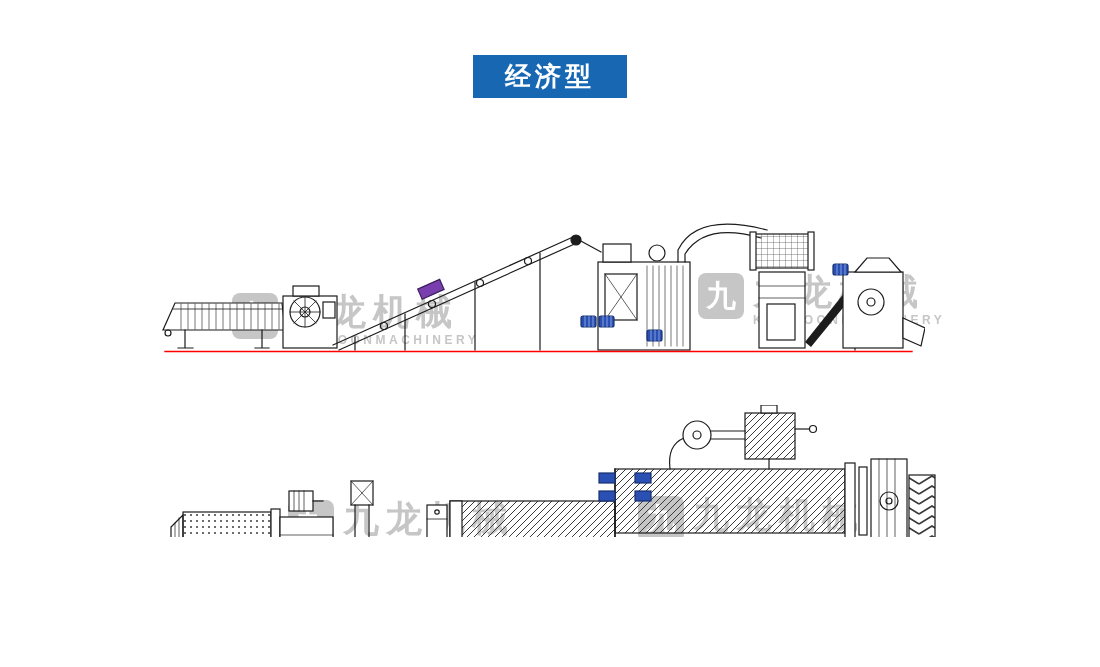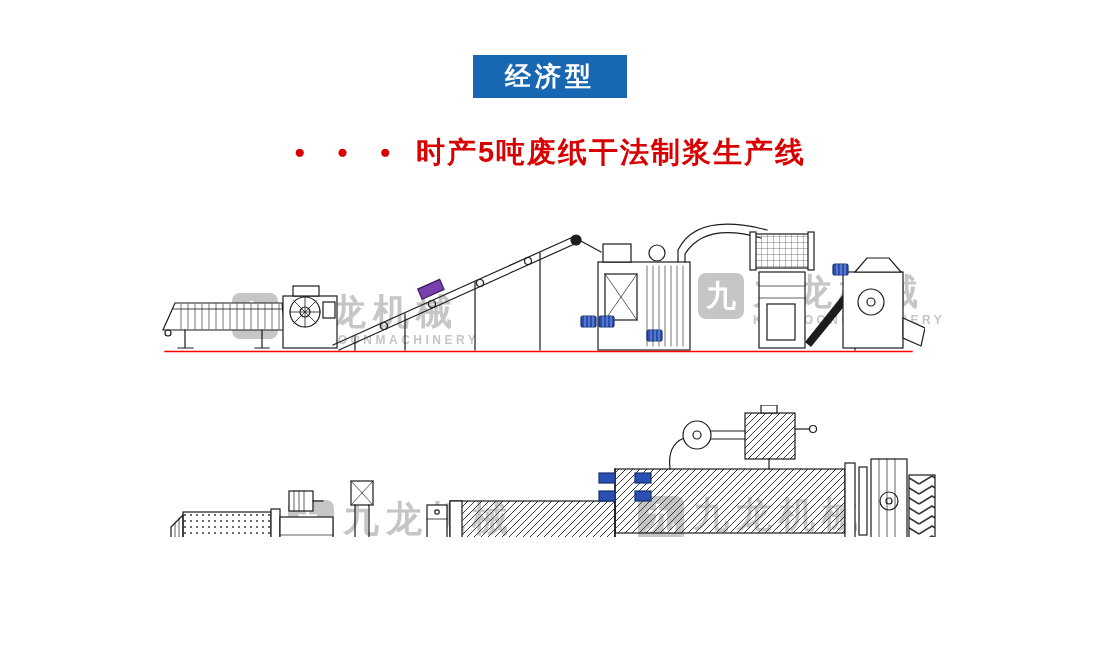--- a/index.html
+++ b/index.html
@@ -35,23 +35,20 @@
 
   .diagram { position:absolute; z-index:1; }
 </style>
 </head>
 <body>
 
 <div class="page">
 
   <div class="badge">经济型</div>
 
-  <div class="title">
-    <span class="bullets">● ● ●</span><span>时产5吨废纸干法制浆生产线</span>
-  </div>
 
   <div class="watermark" style="left:232px; top:293px;">
     <div class="wm-logo">九</div>
     <div>
       <div class="wm-cn">九龙机械</div>
       <div class="wm-en">KOWLOONMACHINERY</div>
     </div>
   </div>
   <div class="watermark" style="left:698px; top:273px;">
     <div class="wm-logo">九</div>

